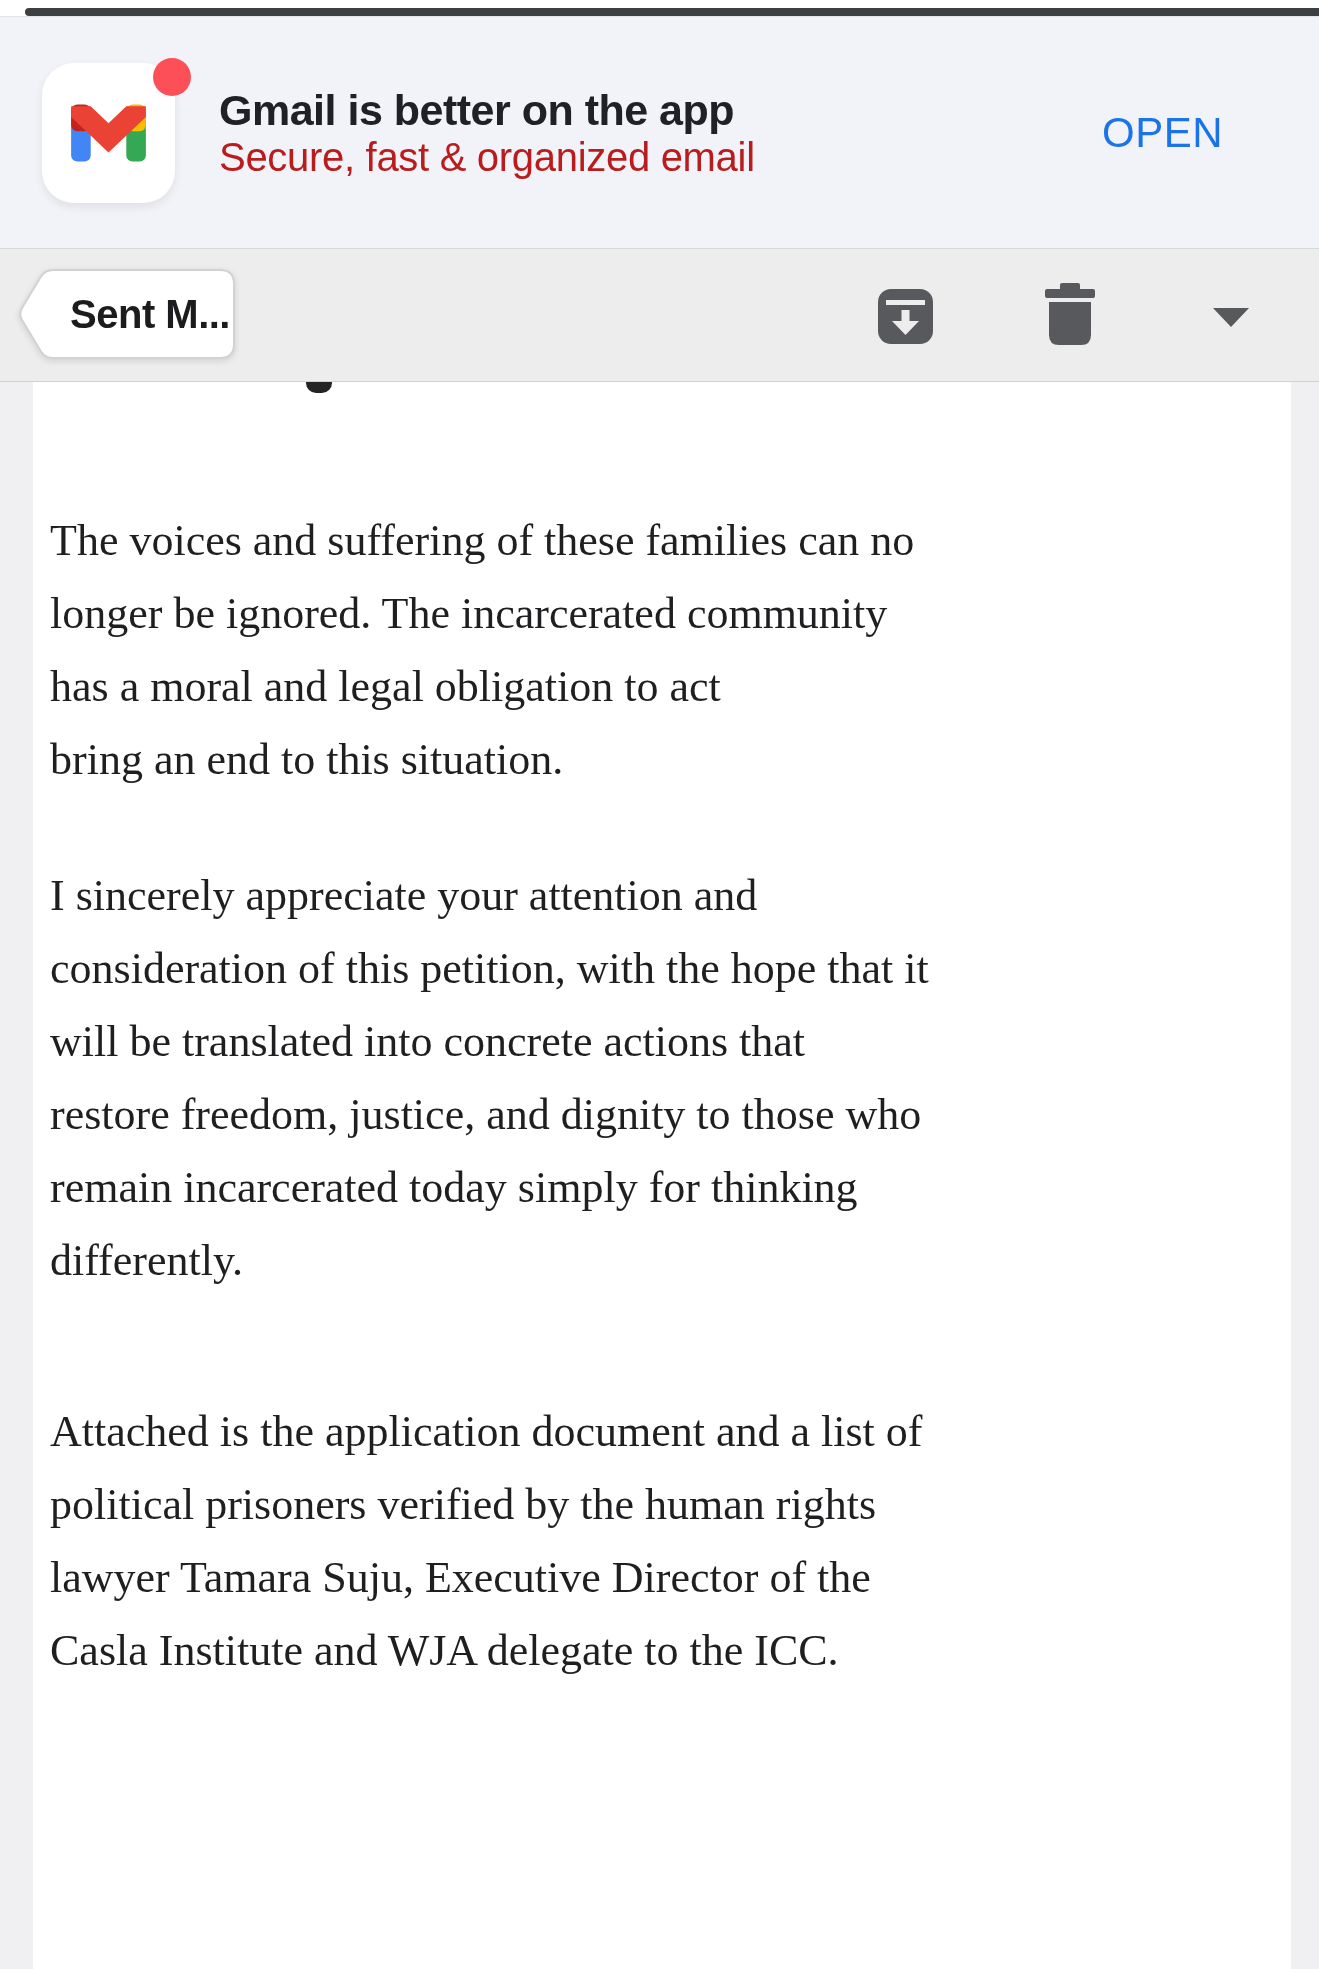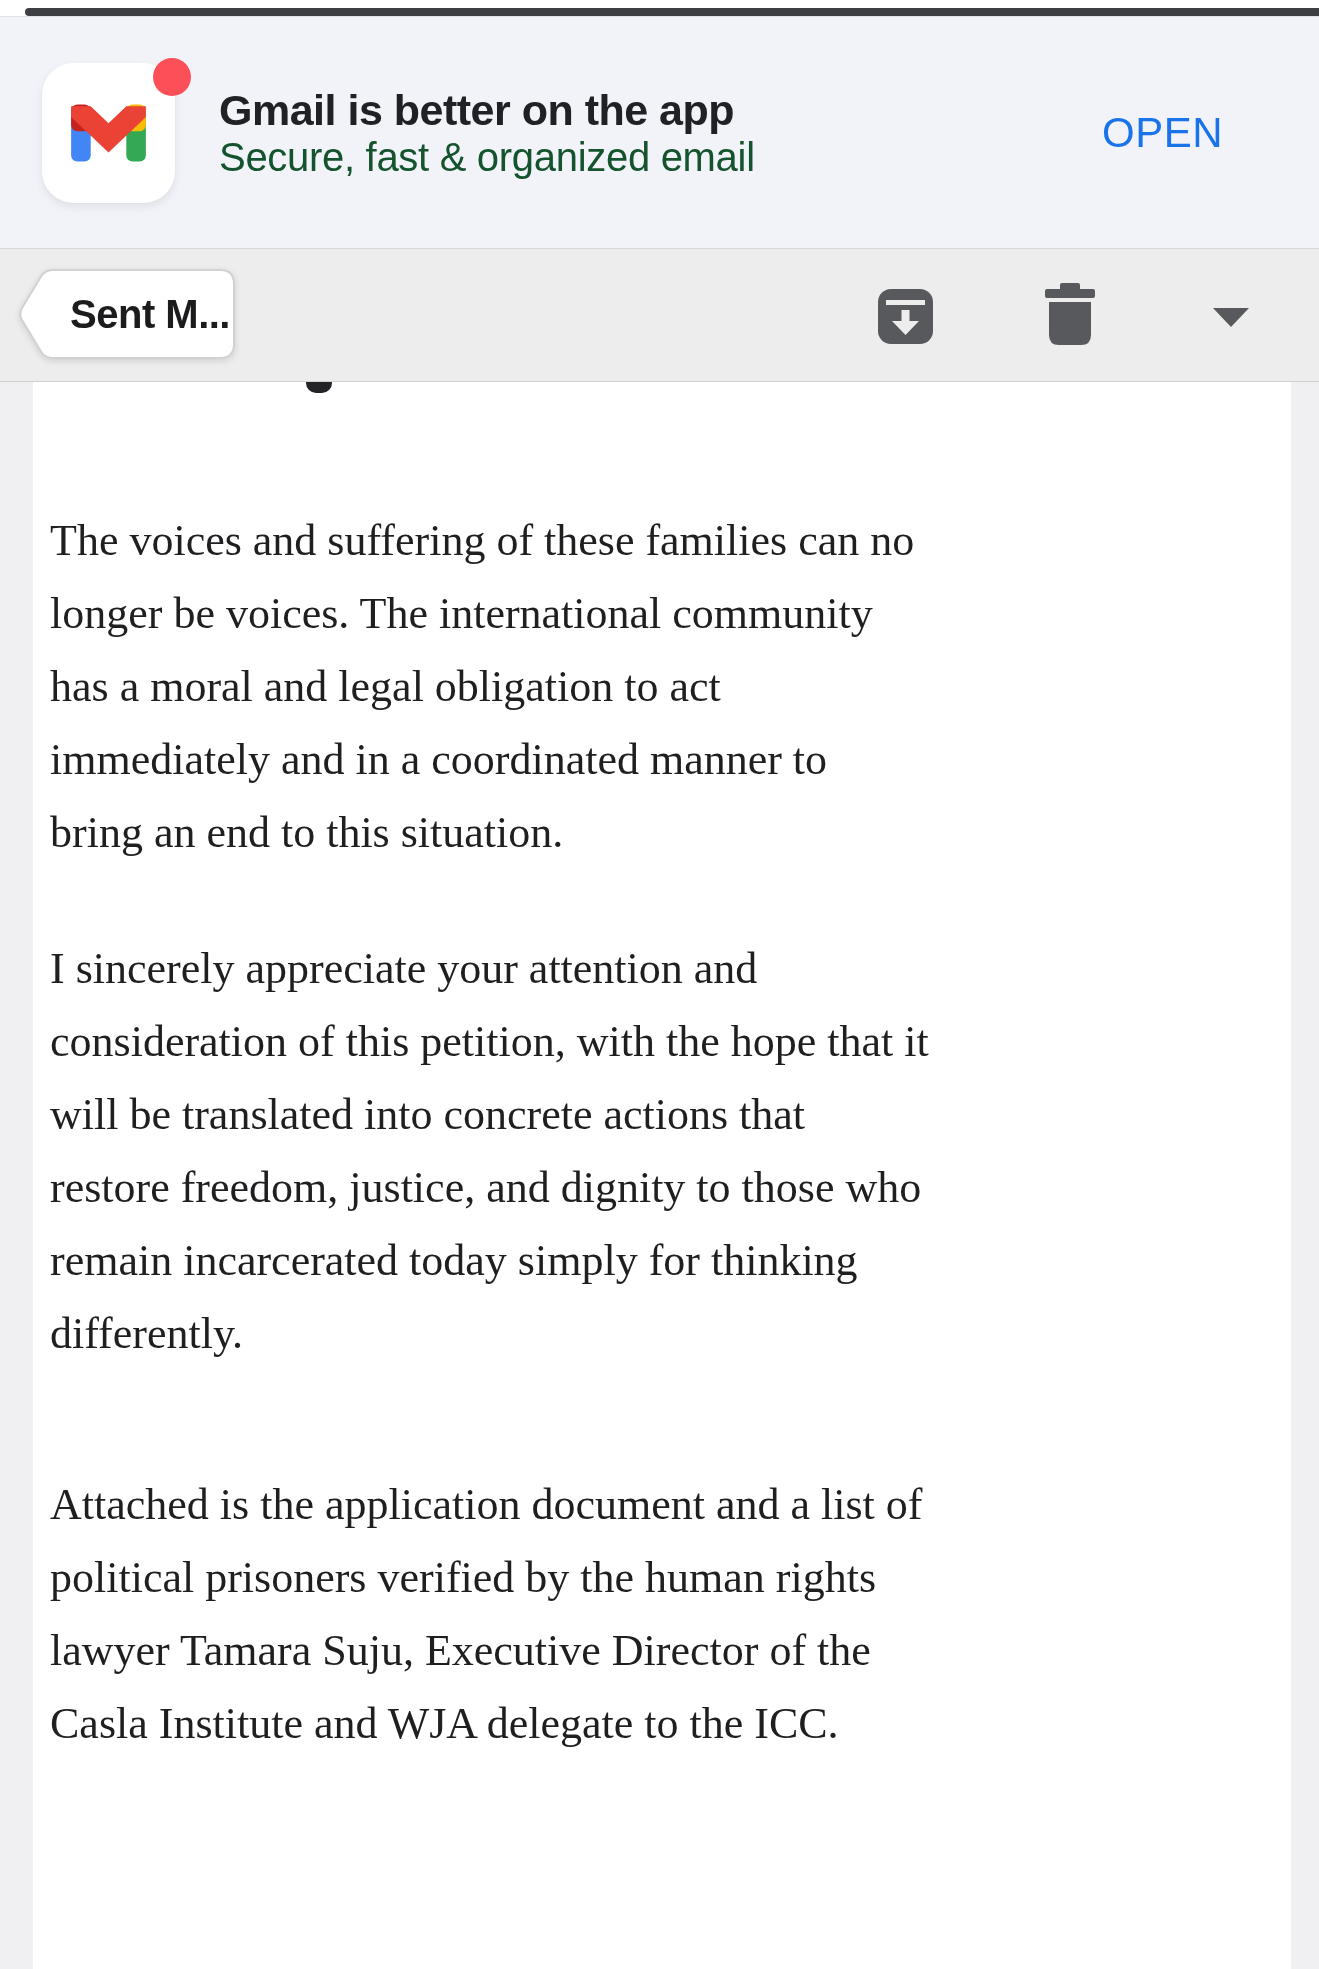--- a/index.html
+++ b/index.html
@@ -16,21 +16,21 @@
   .smart-banner { position:relative; height:232px; background:#f1f3f8;
                   border-top:1px solid #e2e3e8;
                   display:flex; align-items:center; padding:0 96px 0 42px; }
   .app-icon { position:relative; width:133px; height:140px; background:#ffffff;
               border-radius:32px; box-shadow:0 4px 10px rgba(0,0,0,0.08); flex:0 0 auto; }
   .app-icon svg { position:absolute; left:22px; top:32px; }
   .badge-dot { position:absolute; left:111px; top:-5px; width:38px; height:38px;
                border-radius:50%; }
   .banner-text { margin-left:44px; display:flex; flex-direction:column; }
   .banner-title { font-size:43px; font-weight:700; color:#202124; letter-spacing:-0.5px; }
-  .banner-subtitle { font-size:40px; font-weight:400; color:#14532d; letter-spacing:-0.3px; }
+  .banner-subtitle { font-size:40px; font-weight:400; color:#b91c1c; letter-spacing:-0.3px; }
   .banner-spacer { flex:1; }
   .open-link { font-size:42px; font-weight:500; color:#1a73e8; letter-spacing:0.5px;
                cursor:pointer; }
 
   
   .toolbar { position:relative; height:134px; background:#ededee;
              border-top:1px solid #d6d7d9; border-bottom:1px solid #d0d0d2;padding-left:20px; }
   .back-btn { position:absolute; left:16px; top:18px; width:232px; height:94px;
               cursor:pointer; filter:drop-shadow(0 2px 3px rgba(0,0,0,0.12)); }
   .back-btn svg { position:absolute; left:0; top:0; }
@@ -122,23 +122,22 @@
   </div>
 
   <div class="content">
     <div class="gutter-left"></div>
     <div class="gutter-right"></div>
     <div class="email-card">
       <div class="subject-fragment"></div>
 
       <div class="para para-1">
         <div class="line">The voices and suffering of these families can no</div>
-        <div class="line">longer be voices. The international community</div>
+        <div class="line">longer be ignored. The incarcerated community</div>
         <div class="line">has a moral and legal obligation to act</div>
-        <div class="line">immediately and in a coordinated manner to</div>
         <div class="line">bring an end to this situation.</div>
       </div>
 
       <div class="para para-2">
         <div class="line">I sincerely appreciate your attention and</div>
         <div class="line">consideration of this petition, with the hope that it</div>
         <div class="line">will be translated into concrete actions that</div>
         <div class="line">restore freedom, justice, and dignity to those who</div>
         <div class="line">remain incarcerated today simply for thinking</div>
         <div class="line">differently.</div>

